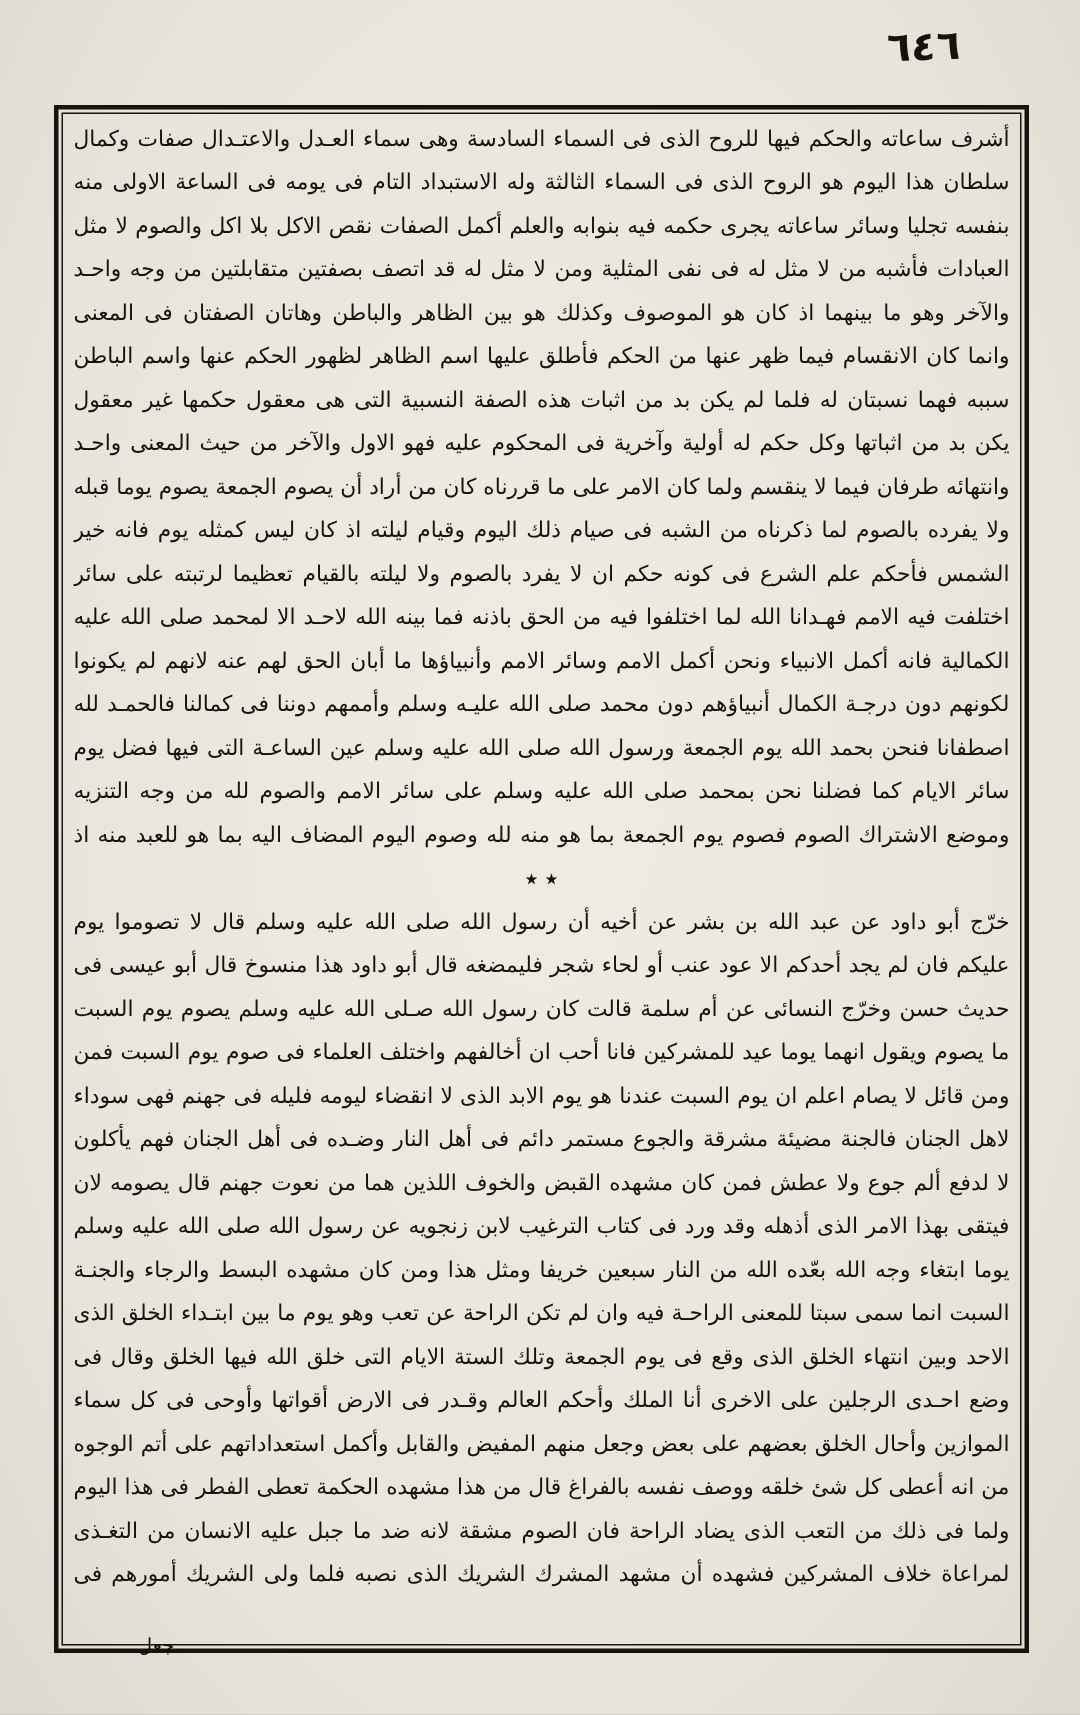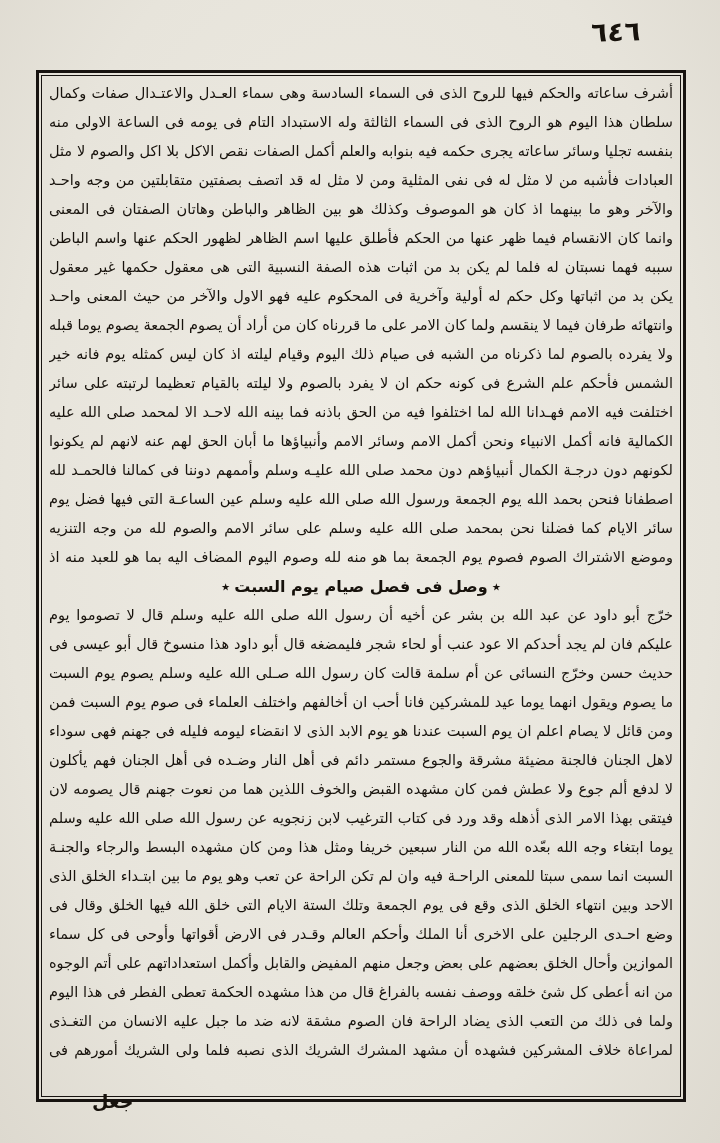--- a/index.html
+++ b/index.html
@@ -63,21 +63,21 @@
     align-items:center;
     justify-content:center;
     gap:4px;
   }
   .ornament{
     font-size:17px;
     font-weight:bold;
   }
   .catchword{
     position:absolute;left:92px;top:1090px;
-    font-size:19px;font-weight:bold;
+    font-size:13px;font-weight:normal;
     direction:rtl;
   }
 </style>
 </head>
 <body>
 
 <div class="page">
 
   <div class="page-number">٦٤٦</div>
 
@@ -98,21 +98,20 @@
         <div class="line">الشمس فأحكم علم الشرع فى كونه حكم ان لا يفرد بالصوم ولا ليلته بالقيام تعظيما لرتبته على سائر الايام وهو اليوم الذى</div>
         <div class="line">اختلفت فيه الامم فهـدانا الله لما اختلفوا فيه من الحق باذنه فما بينه الله لاحـد الا لمحمد صلى الله عليه وسلم لمناسبته</div>
         <div class="line">الكمالية فانه أكمل الانبياء ونحن أكمل الامم وسائر الامم وأنبياؤها ما أبان الحق لهم عنه لانهم لم يكونوا من المستعدين له</div>
         <div class="line">لكونهم دون درجـة الكمال أنبياؤهم دون محمد صلى الله عليـه وسلم وأممهم دوننا فى كمالنا فالحمـد لله الذى</div>
         <div class="line">اصطفانا فنحن بحمد الله يوم الجمعة ورسول الله صلى الله عليه وسلم عين الساعـة التى فيها فضل يوم الجمعة على</div>
         <div class="line">سائر الايام كما فضلنا نحن بمحمد صلى الله عليه وسلم على سائر الامم والصوم لله من وجه التنزيه والصوم للانسان عبادة</div>
         <div class="line">وموضع الاشتراك الصوم فصوم يوم الجمعة بما هو منه لله وصوم اليوم المضاف اليه بما هو للعبد منه اذ بصيام العبد صح</div>
 
         <div class="heading-line">
           <span class="ornament">٭</span>
-          <span>وصل فى فصل صيام يوم السبت</span>
           <span class="ornament">٭</span>
         </div>
 
         <div class="line">خرّج أبو داود عن عبد الله بن بشر عن أخيه أن رسول الله صلى الله عليه وسلم قال لا تصوموا يوم السبت الا فيما افترض</div>
         <div class="line">عليكم فان لم يجد أحدكم الا عود عنب أو لحاء شجر فليمضغه قال أبو داود هذا منسوخ قال أبو عيسى فى هـذا الحديث</div>
         <div class="line">حديث حسن وخرّج النسائى عن أم سلمة قالت كان رسول الله صـلى الله عليه وسلم يصوم يوم السبت والاحد أكثر</div>
         <div class="line">ما يصوم ويقول انهما يوما عيد للمشركين فانا أحب ان أخالفهم واختلف العلماء فى صوم يوم السبت فمن قائل بصومه</div>
         <div class="line">ومن قائل لا يصام اعلم ان يوم السبت عندنا هو يوم الابد الذى لا انقضاء ليومه فليله فى جهنم فهى سوداء مظلمة ونهاره</div>
         <div class="line">لاهل الجنان فالجنة مضيئة مشرقة والجوع مستمر دائم فى أهل النار وضـده فى أهل الجنان فهم يأكلون عن شـهوة</div>
         <div class="line">لا لدفع ألم جوع ولا عطش فمن كان مشهده القبض والخوف اللذين هما من نعوت جهنم قال يصومه لان الصوم جنة</div>

